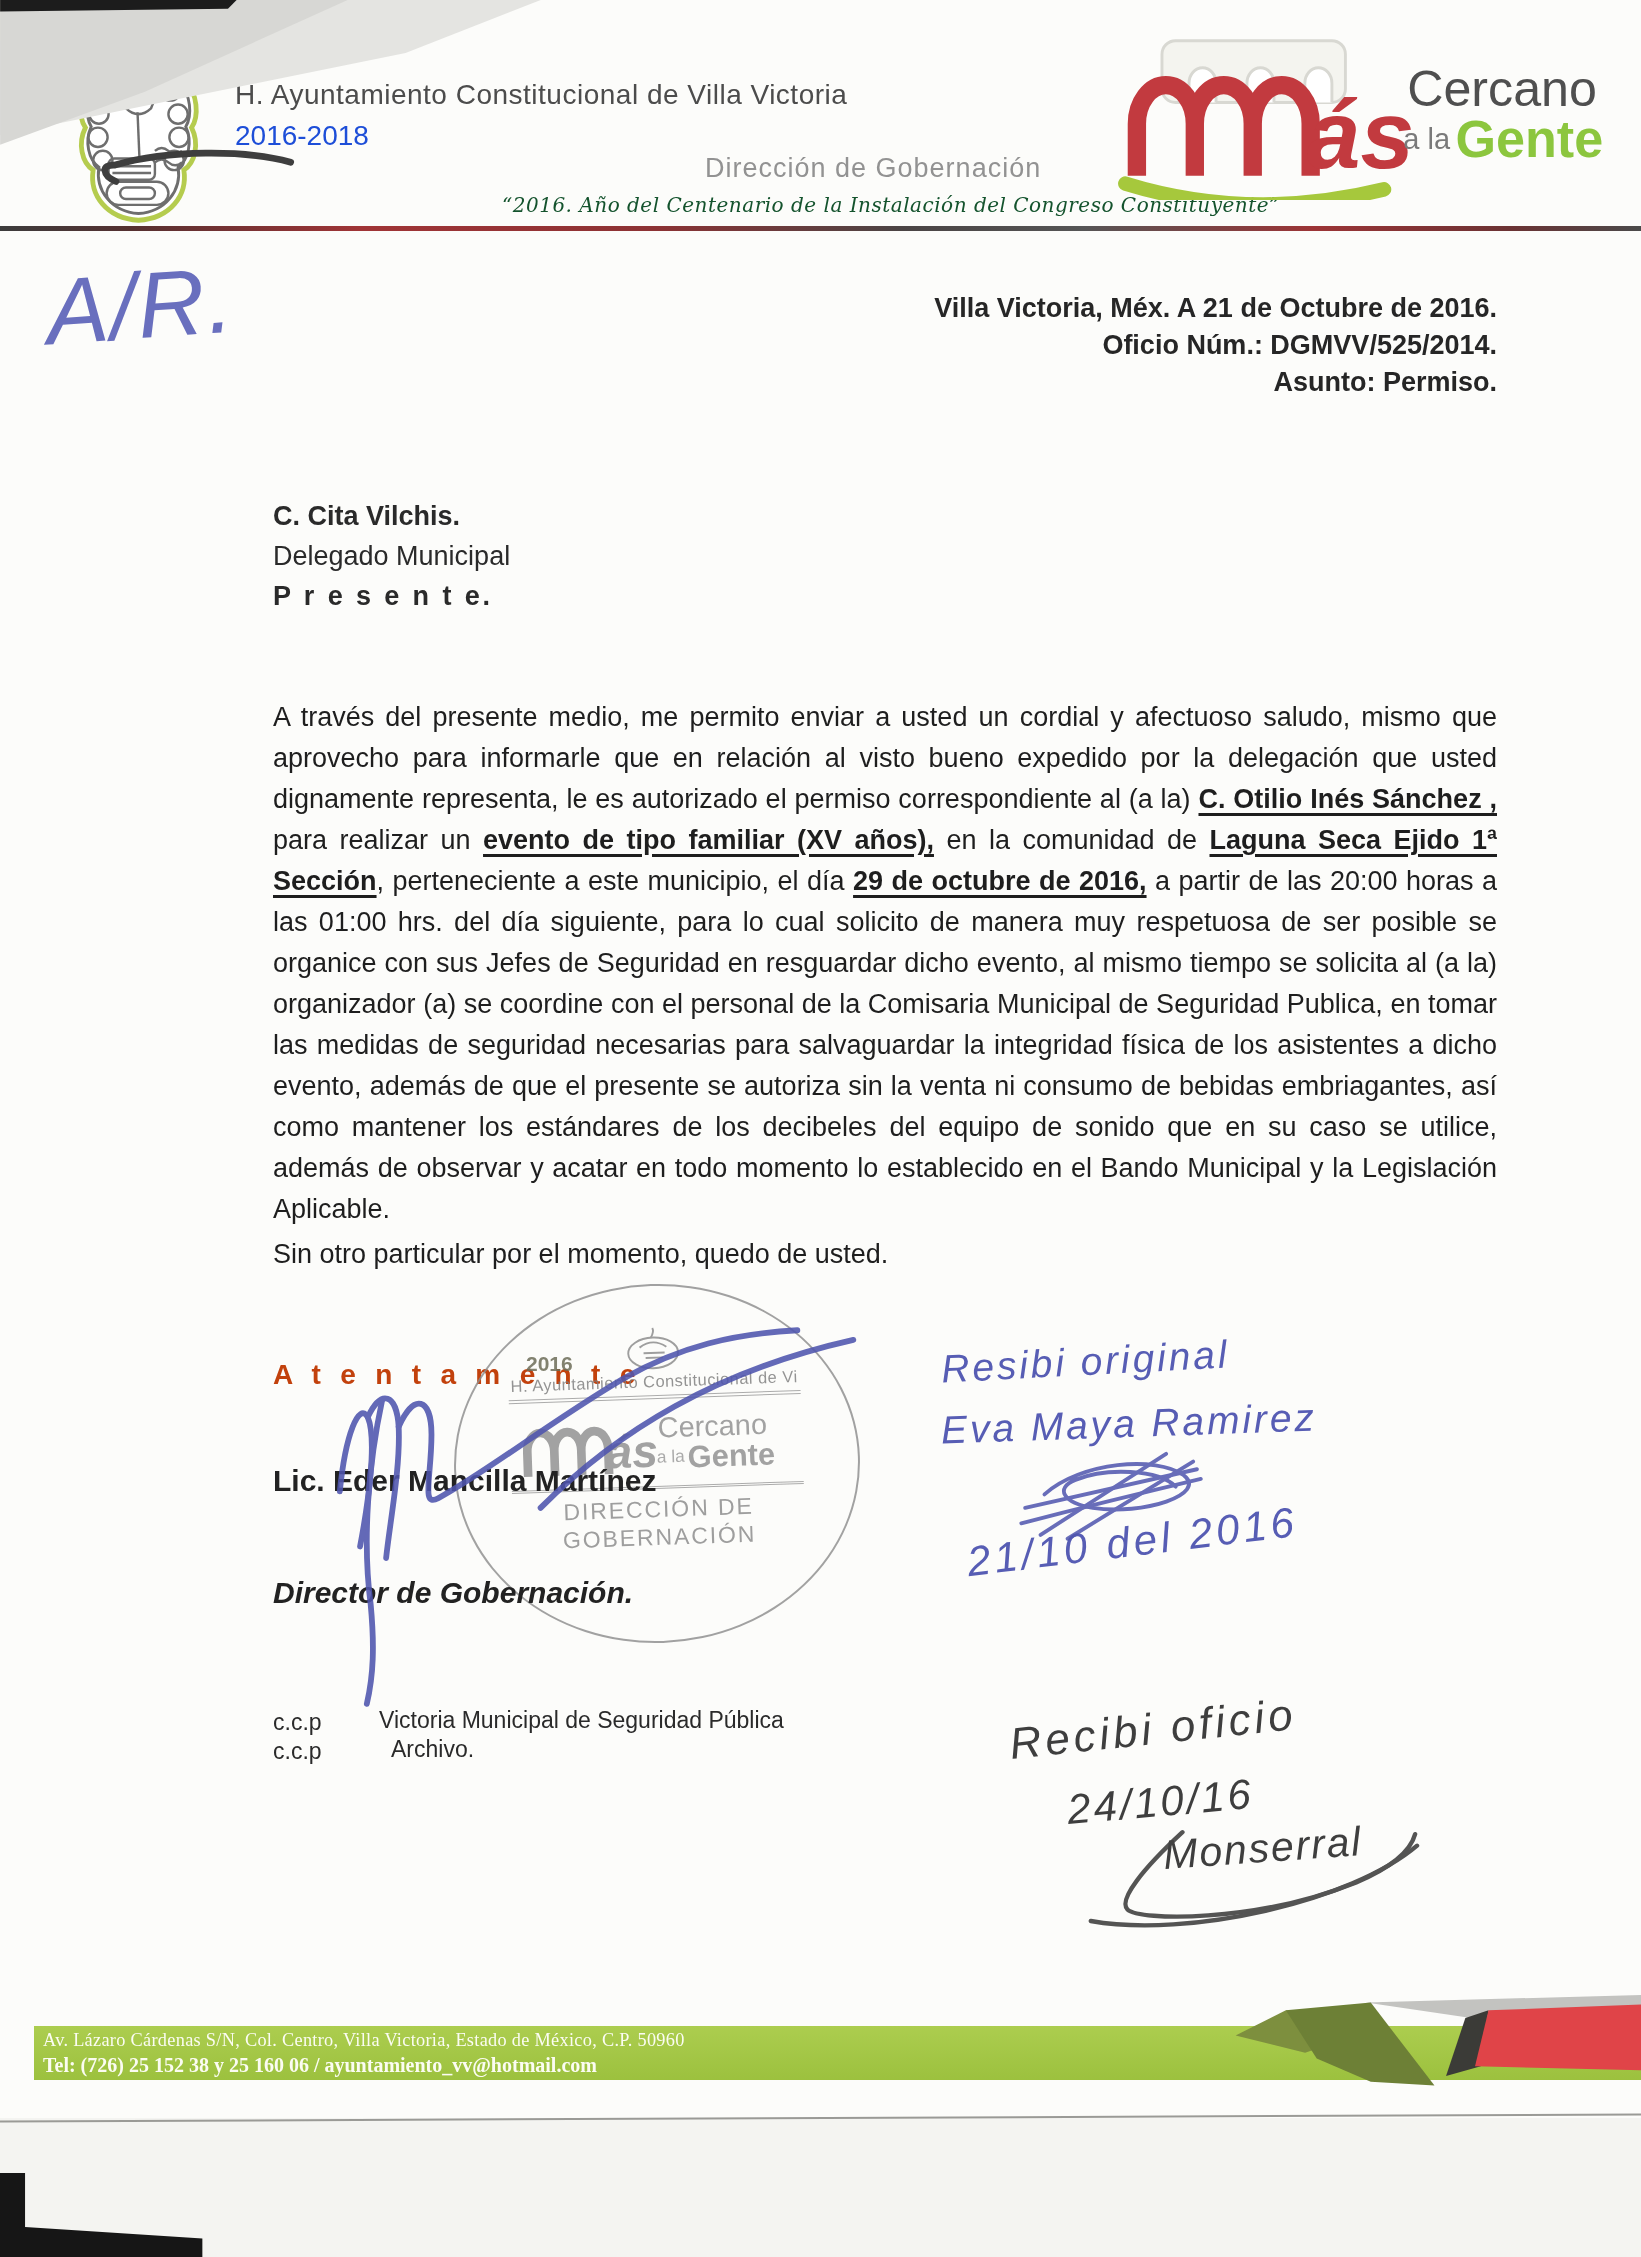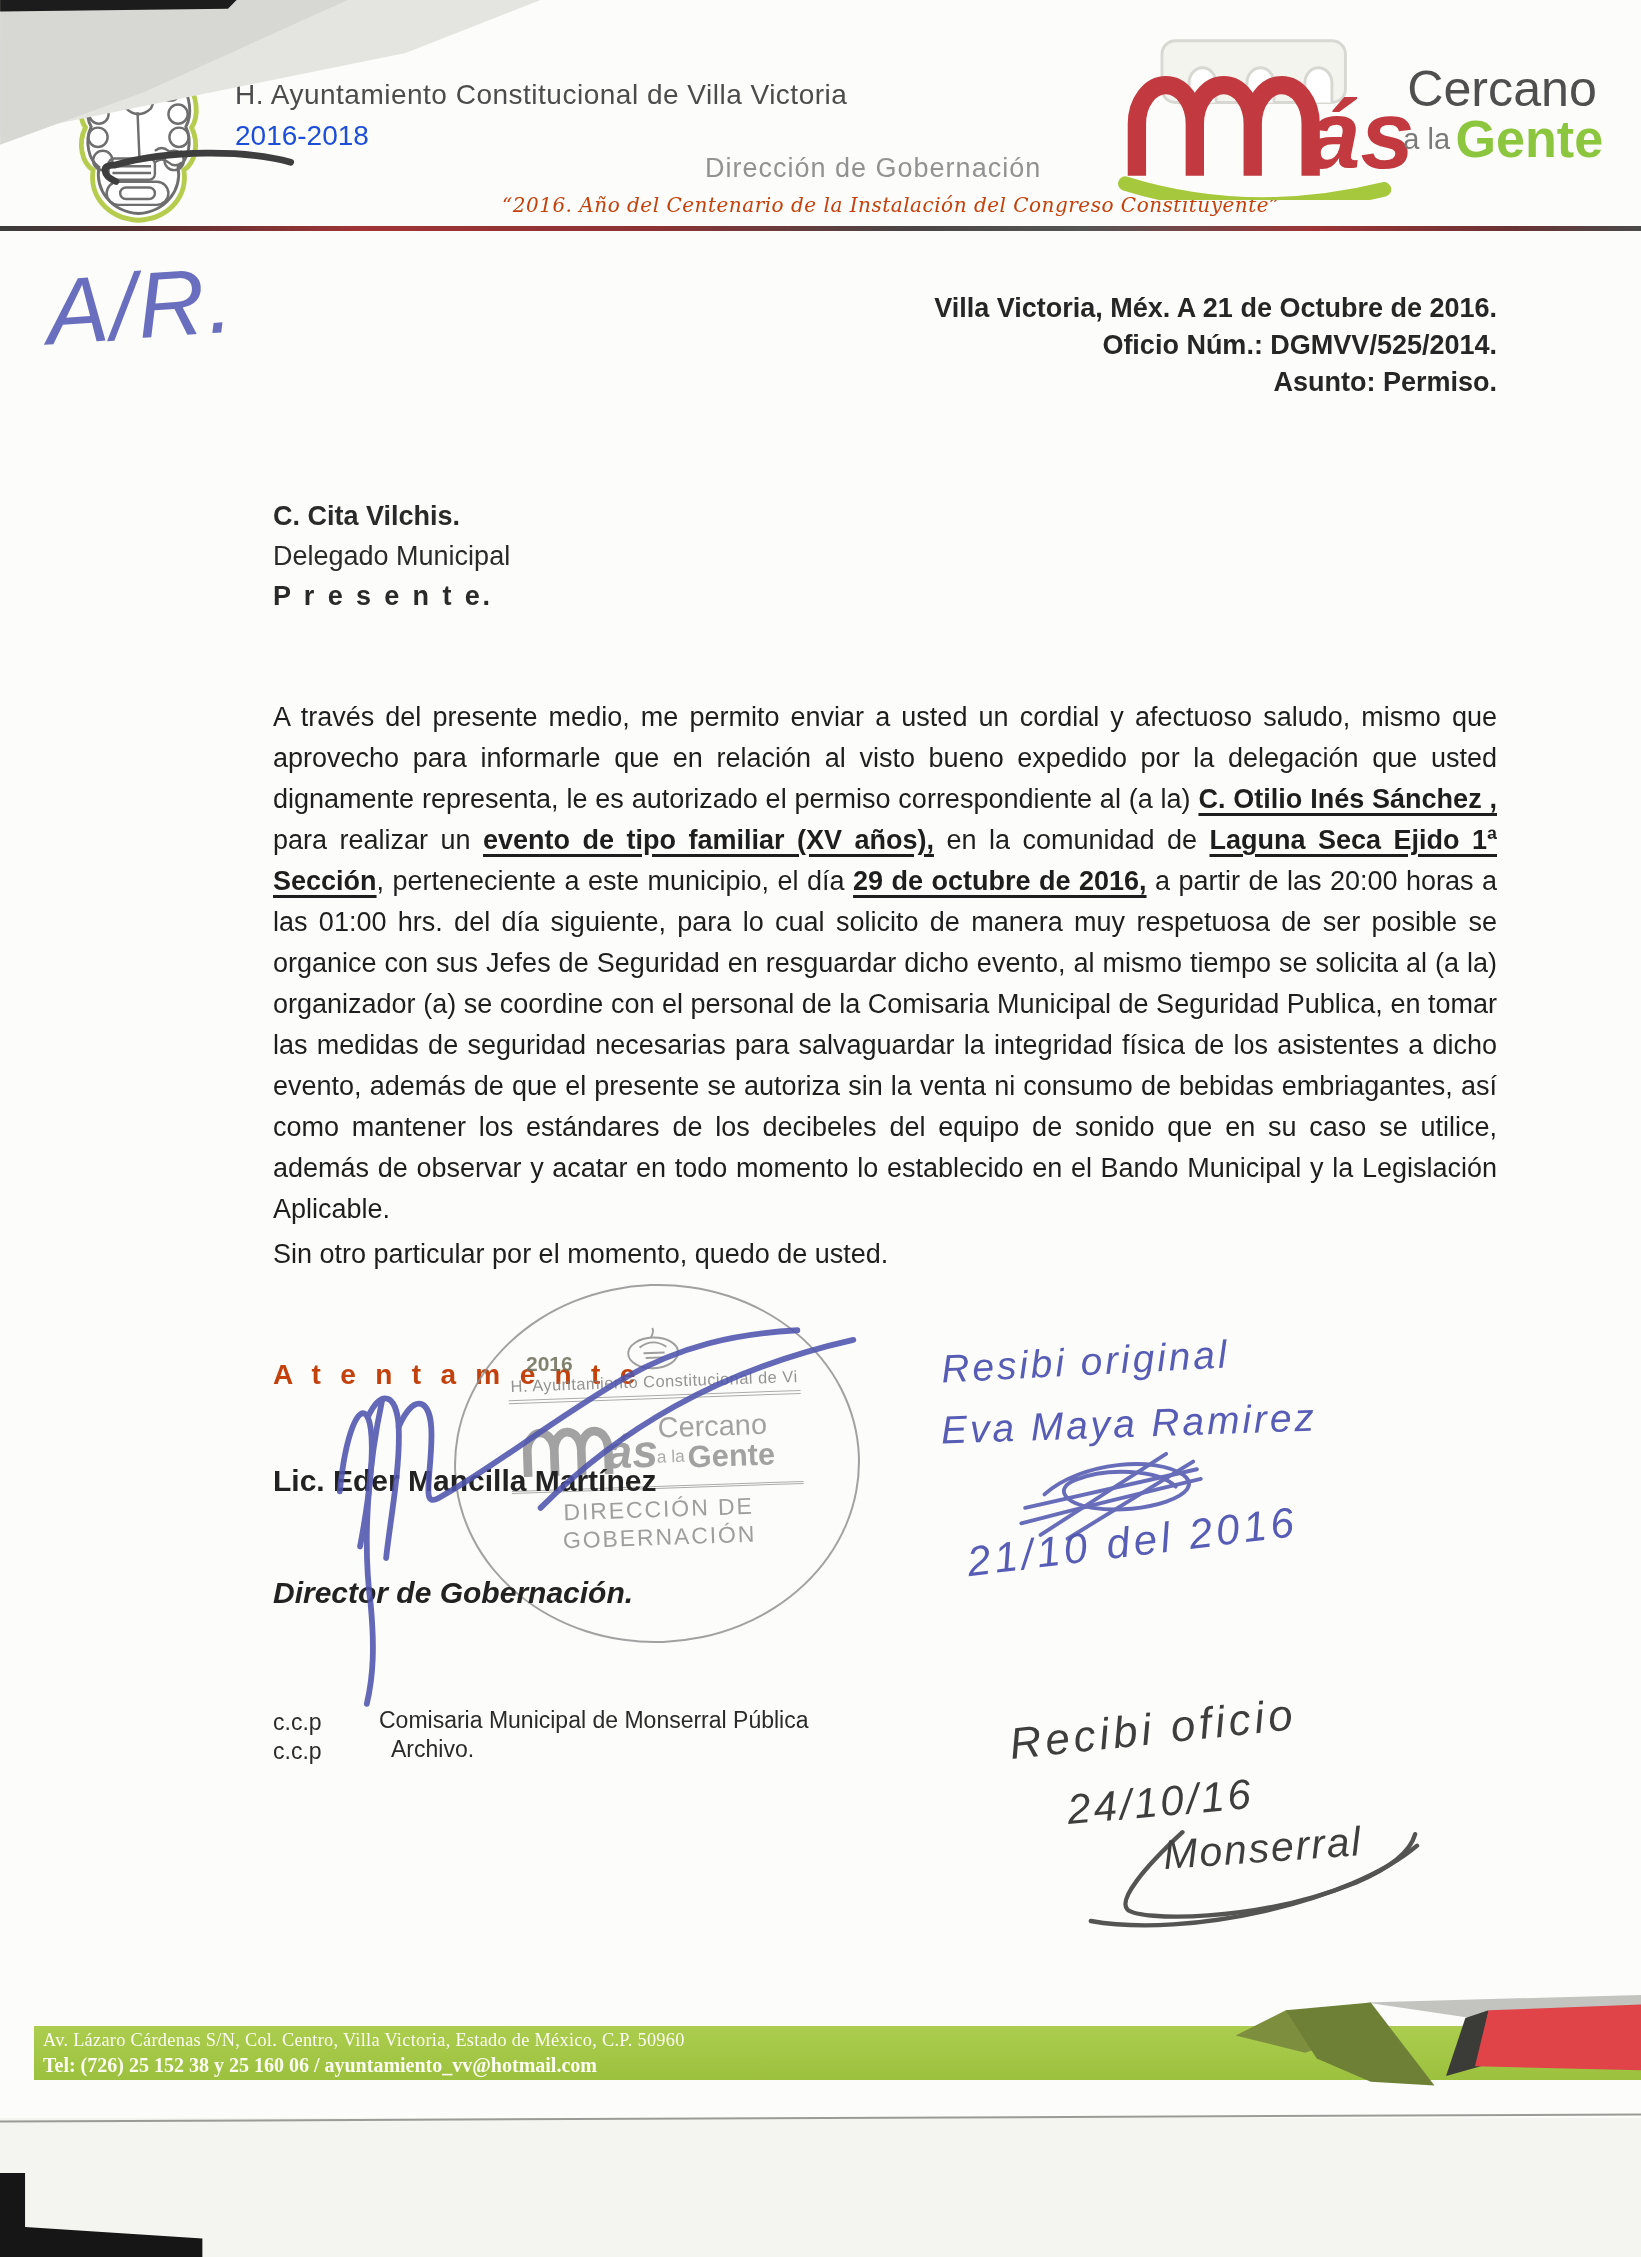--- a/index.html
+++ b/index.html
@@ -6,21 +6,21 @@
   body{
     width:1641px;height:2257px;position:relative;overflow:hidden;
     background:#fcfcfa;font-family:"Liberation Sans",sans-serif;color:#1f1f1f;
   }
   .abs{position:absolute;}
   
   .org-name{left:235px;top:79px;font-size:28px;color:#4c4c4c;letter-spacing:0.5px;}
   .org-period{left:235px;top:120px;font-size:28px;color:#1d4ed8;}
   .dept{left:705px;top:153px;font-size:27px;color:#929292;letter-spacing:1px;}
   .motto{left:502px;top:193px;font-family:"DejaVu Serif",serif;font-style:italic;
-         font-size:20px;color:#c2410c;letter-spacing:0.5px;}
+         font-size:20px;color:#14532d;letter-spacing:0.5px;}
   .header-rule{left:0;top:226px;width:1641px;height:4.8px;
     background:linear-gradient(90deg,#3c3c3c 0%,#553030 8%,#a03436 22%,#8c3234 40%,
                #4a4444 55%,#555 66%,#9c3436 80%,#6b3233 92%,#4a4a4a 100%);}
   
   .ar-mark{left:46px;top:253px;font-size:93px;color:#5a60b8;font-style:italic;
            transform:rotate(-4deg);letter-spacing:1.9px;opacity:.9;}
   
   .date-block{left:869px;top:290px;width:628px;text-align:right;font-weight:bold;
               font-size:27px;line-height:37px;color:#262626;}
   
@@ -200,21 +200,21 @@
 
 <div class="abs hand-blue hw-line1">Resibi original</div>
 <div class="abs hand-blue hw-line2">Eva Maya Ramirez</div>
 <div class="abs hand-blue hw-date">21/10 del 2016</div>
 
 <div class="abs hand-black hw-recibi">Recibi  oficio</div>
 <div class="abs hand-black hw-date2">24/10/16</div>
 <div class="abs hand-black hw-sig">Monserral</div>
 
 <div class="abs ccp-row1-label">c.c.p</div>
-<div class="abs ccp-row1-text">Comisaria Municipal de Monserral Pública</div>
+<div class="abs ccp-row1-text">Victoria Municipal de Seguridad Pública</div>
 <div class="abs ccp-row2-label">c.c.p</div>
 <div class="abs ccp-row2-text">Archivo.</div>
 
 <div class="abs footer-strip"></div>
 <div class="abs footer-text">
   <div class="l1">Av. Lázaro Cárdenas S/N, Col. Centro, Villa Victoria, Estado de México, C.P. 50960</div>
   <div class="l2">Tel: (726) 25 152 38 y 25 160 06 / ayuntamiento_vv@hotmail.com</div>
 </div>
 
 <svg class="abs" style="left:1226px;top:1989px;z-index:2;" width="415" height="116" viewBox="0 0 430 120">

